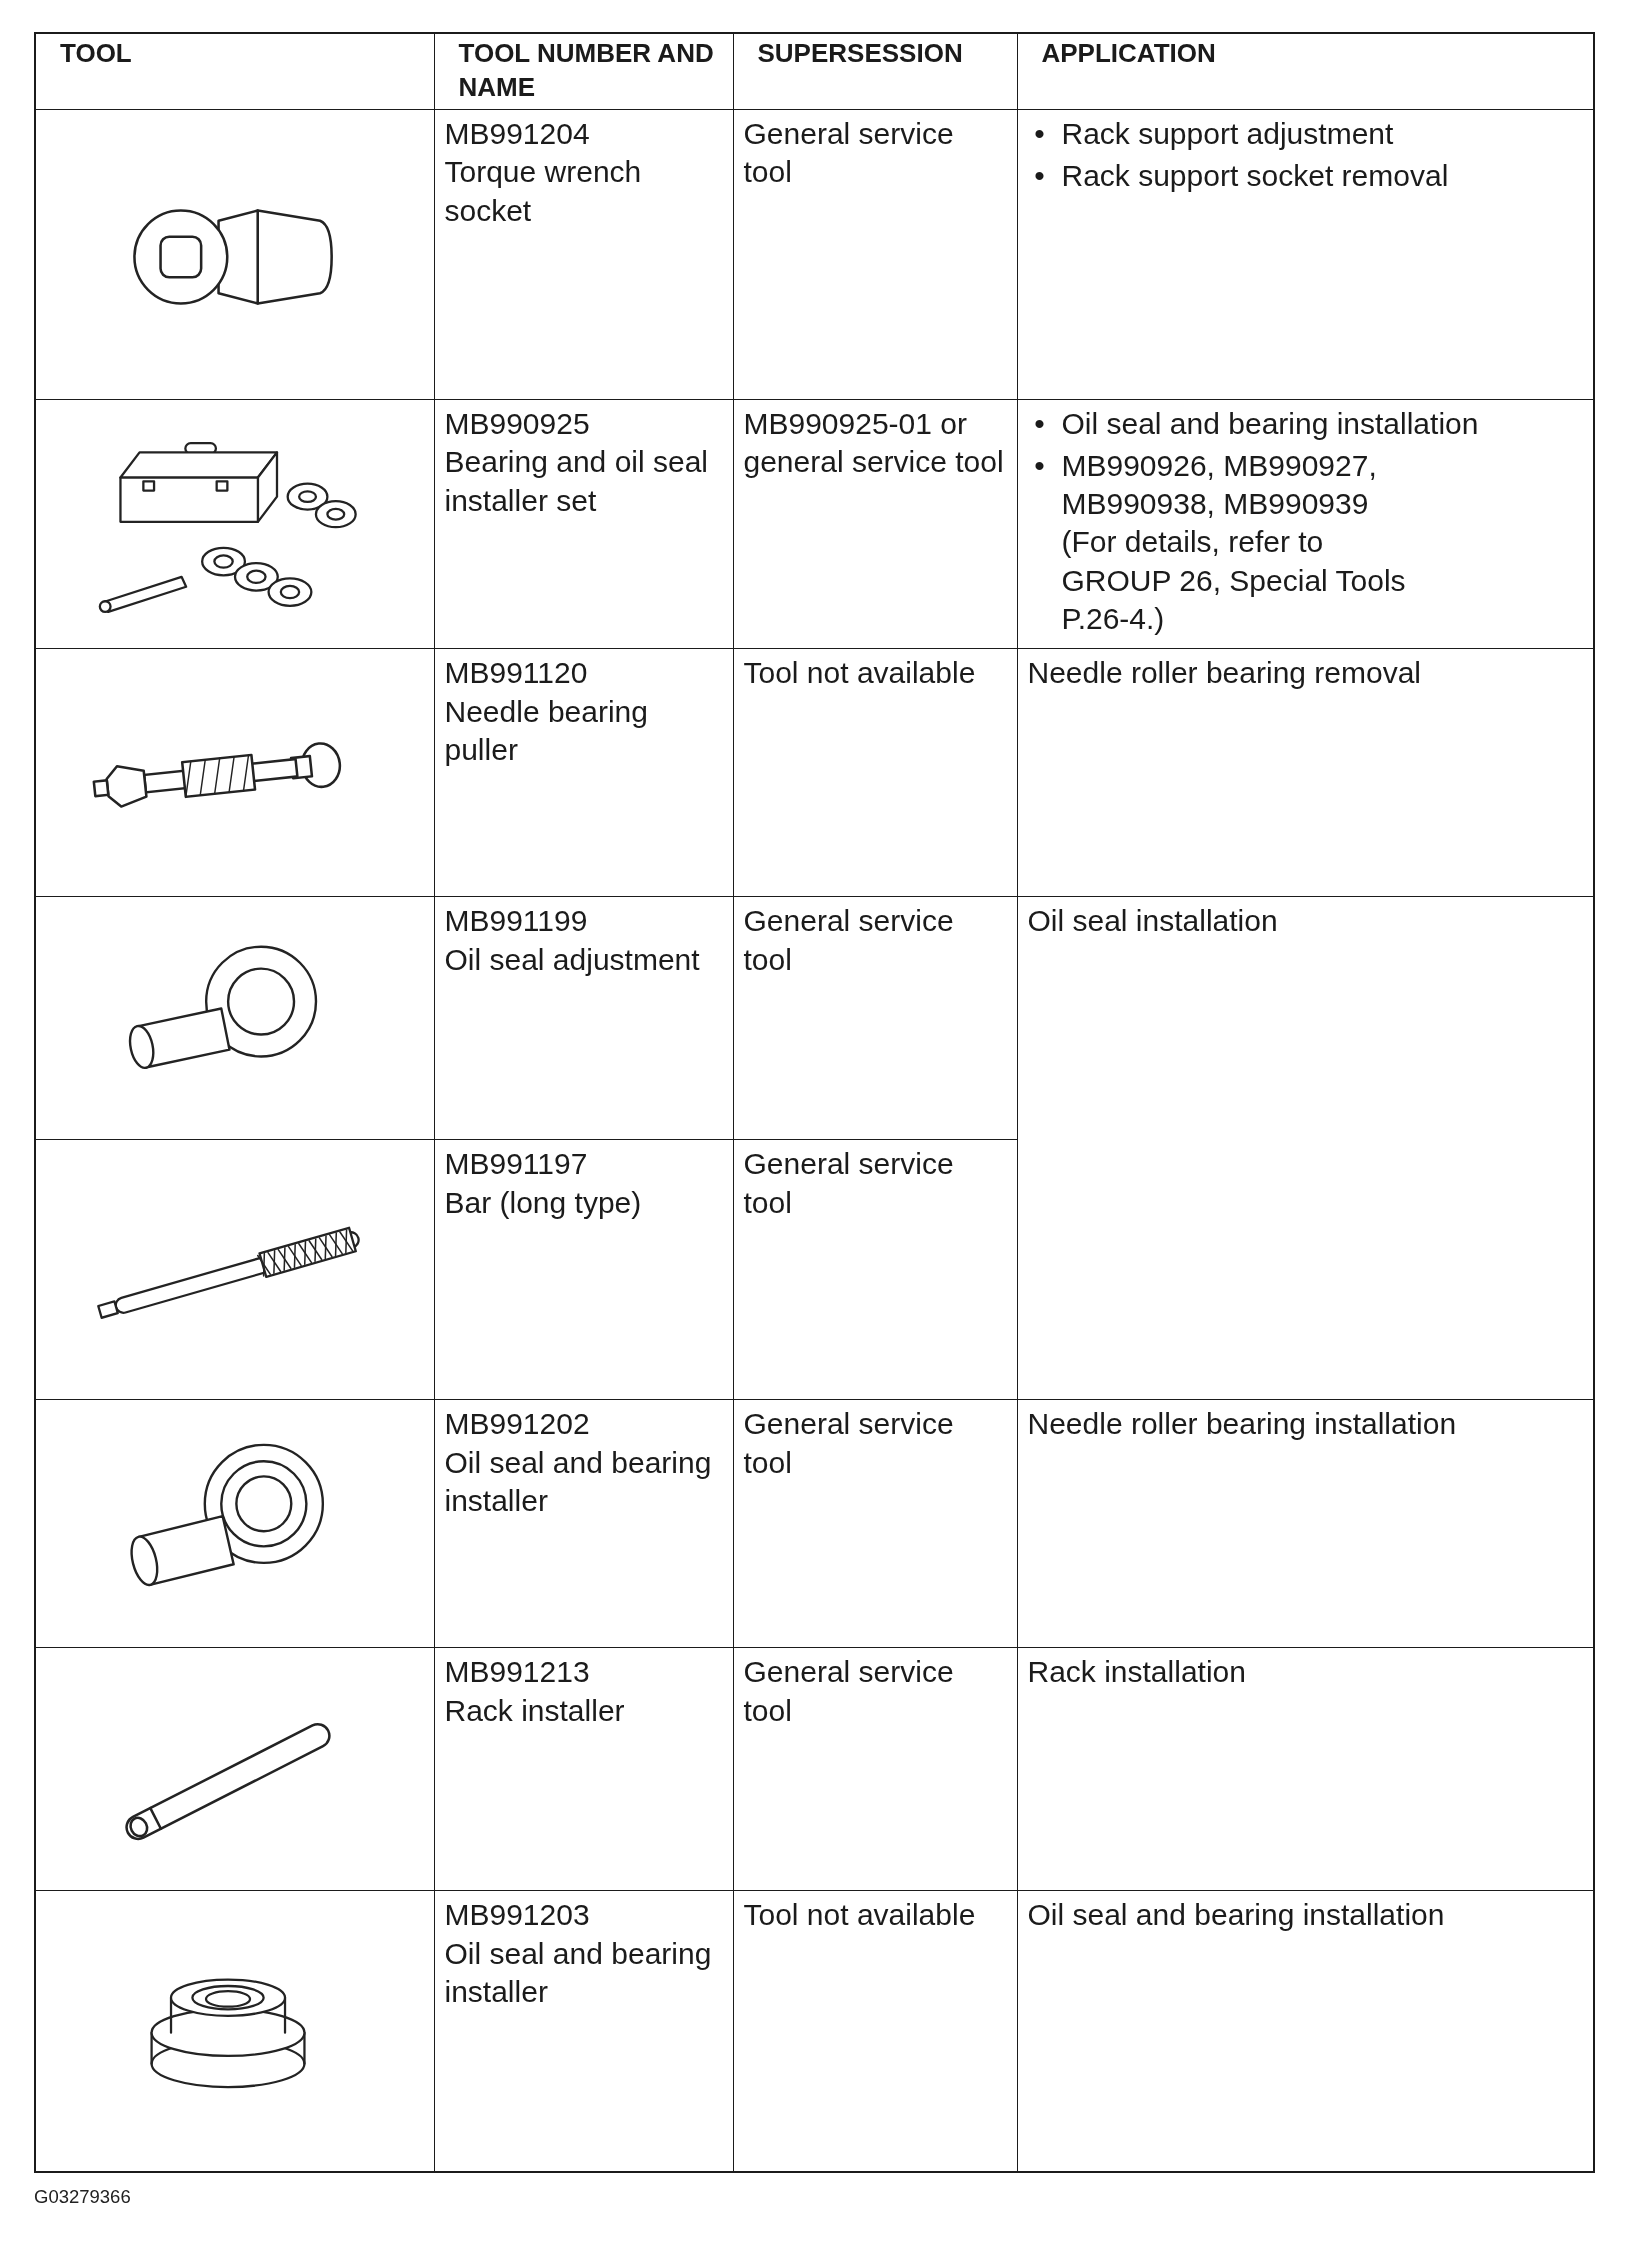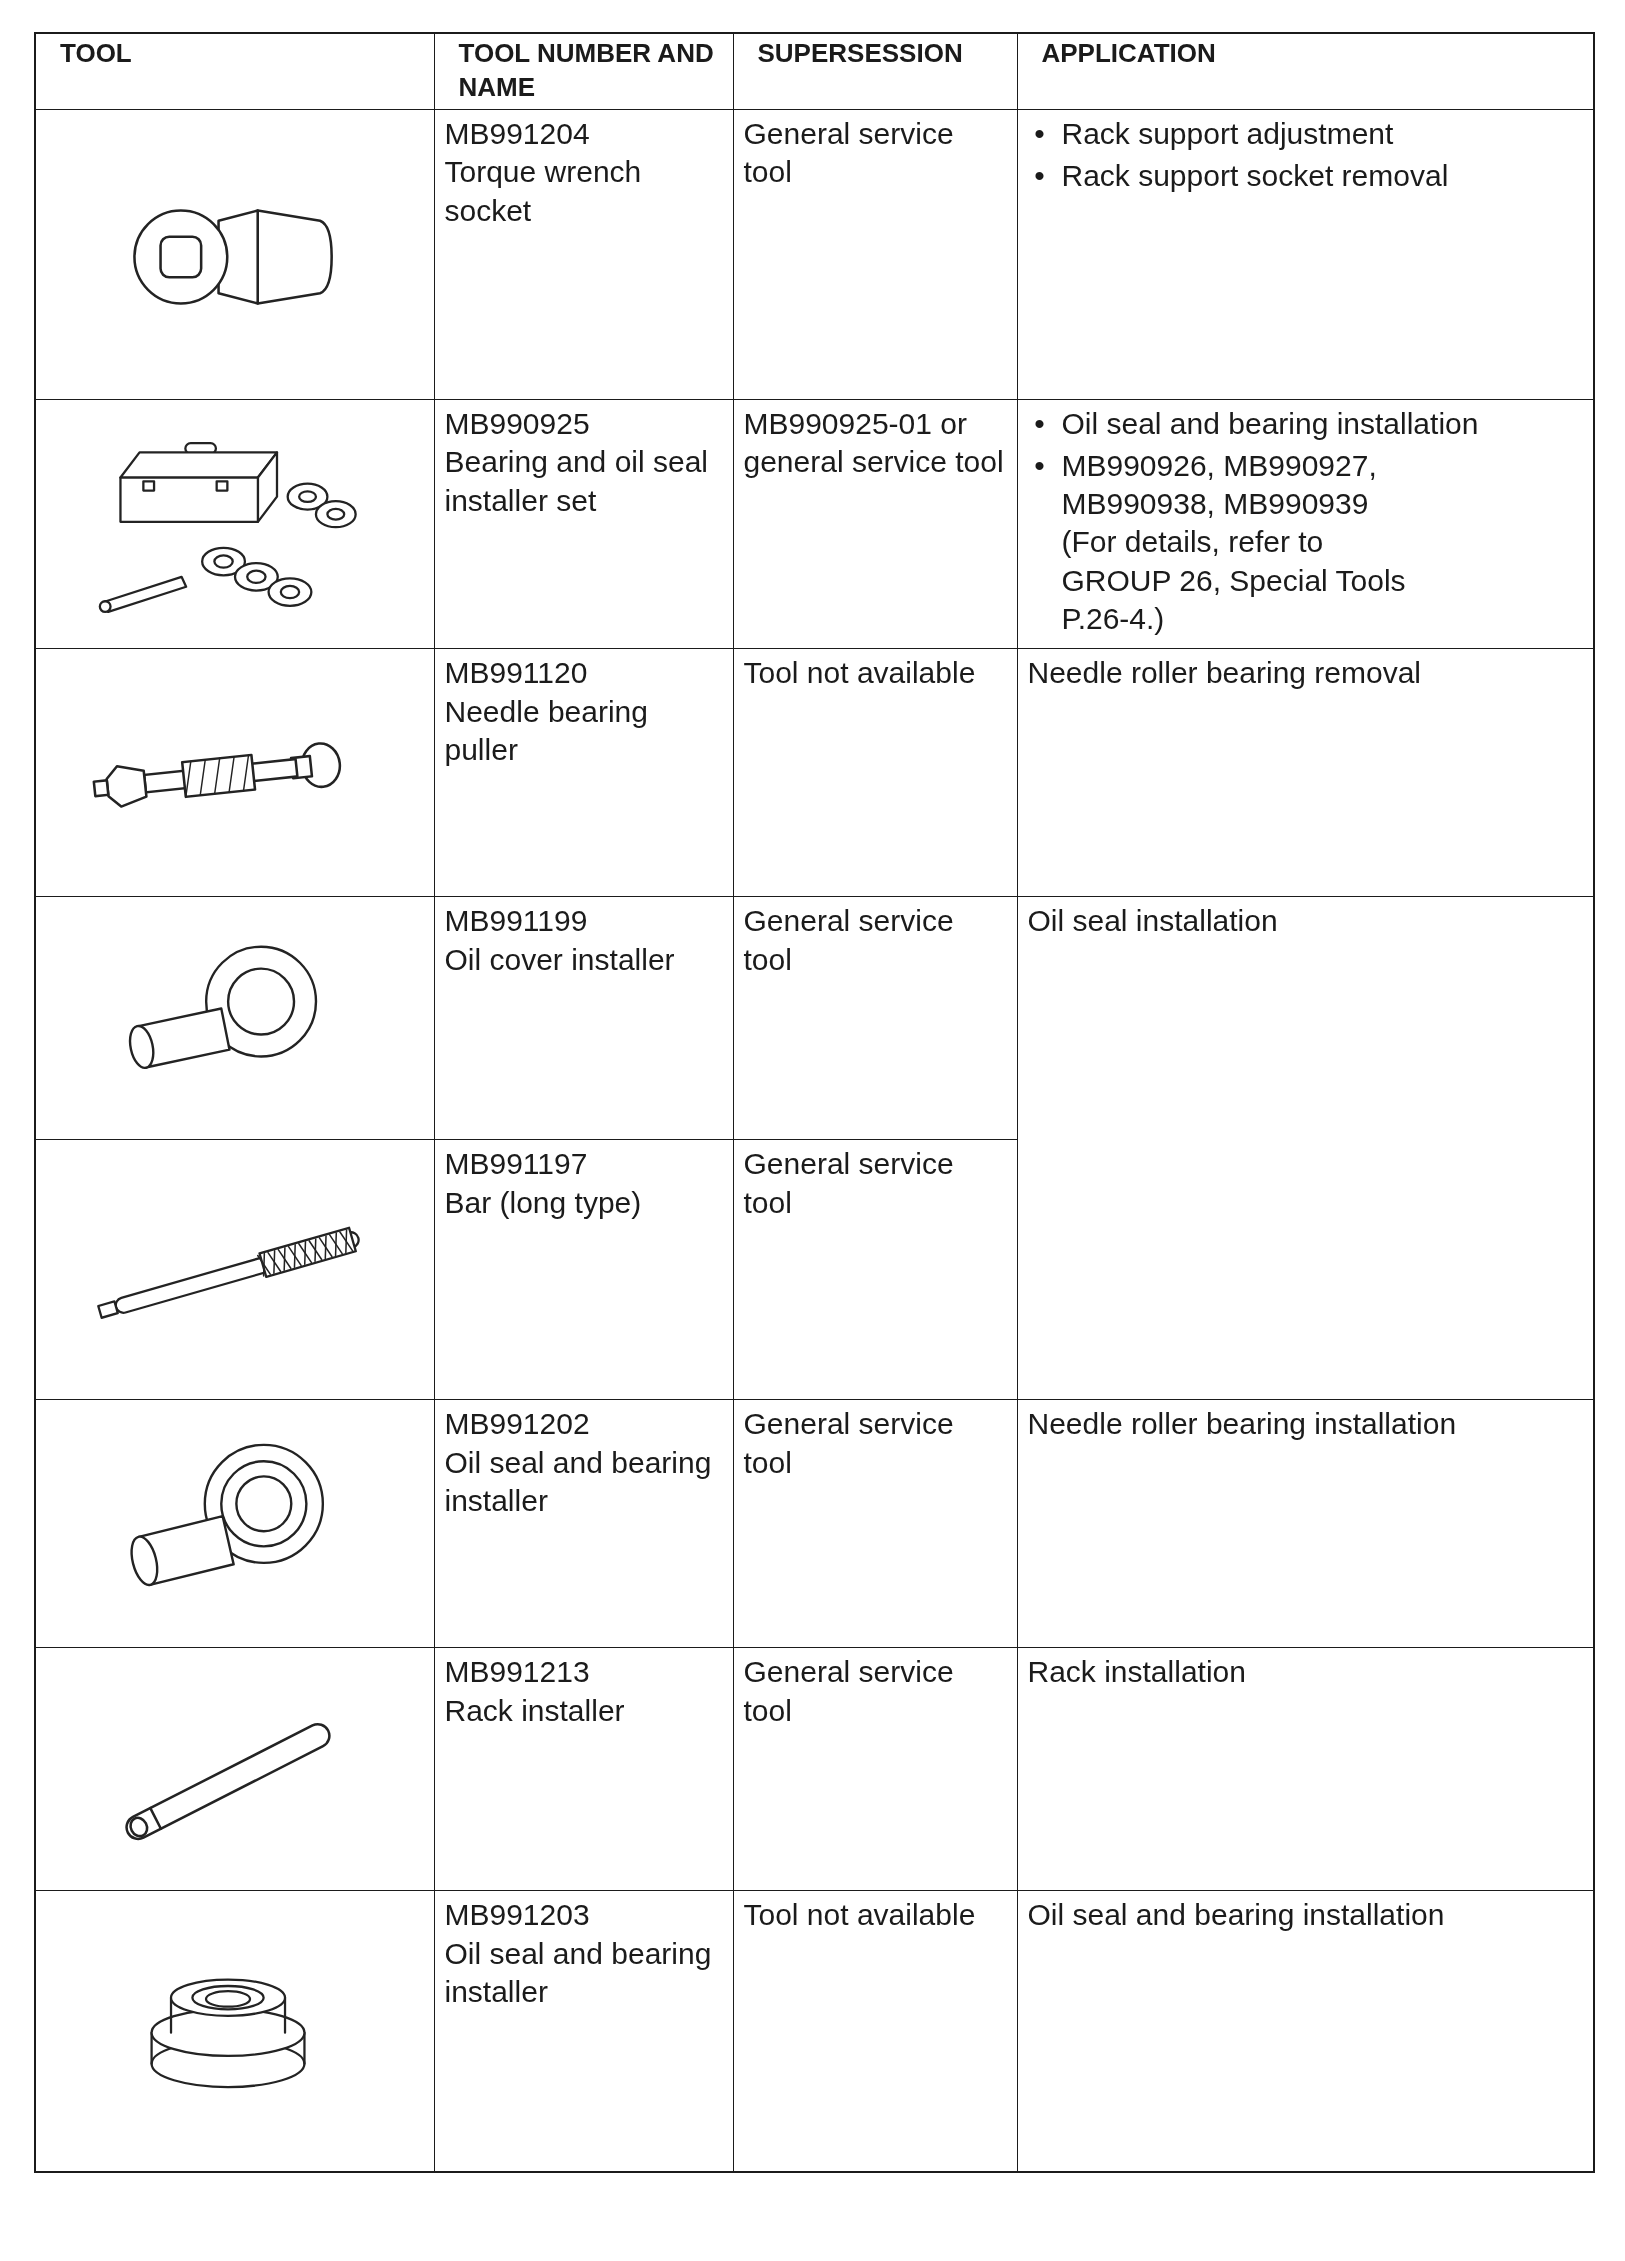--- a/index.html
+++ b/index.html
@@ -173,21 +173,21 @@
         <td class="tool-cell">
           <svg class="tool-art" width="302" viewBox="0 0 440 300" fill="#ffffff" stroke="#232323" stroke-width="3.5" stroke-linejoin="round" stroke-linecap="round">
             <circle cx="258" cy="132" r="80"></circle>
             <circle cx="258" cy="132" r="48"></circle>
             <path d="M78,168 L200,142 L212,202 L90,228 Z"></path>
             <ellipse cx="84" cy="198" rx="16" ry="31" transform="rotate(-12 84 198)"></ellipse>
           </svg>
         </td>
         <td>
           <div class="tool-number">MB991199</div>
-          <div class="tool-name">Oil cover installer</div>
+          <div class="tool-name">Oil seal adjustment</div>
         </td>
         <td>
           <div>General service tool</div>
         </td>
         <td rowspan="2">
           <div>Oil seal installation</div>
         </td>
       </tr>
 
       <tr class="r5">
@@ -275,14 +275,15 @@
           <div>Tool not available</div>
         </td>
         <td>
           <div>Oil seal and bearing installation</div>
         </td>
       </tr>
 
     </tbody>
   </table>
 
+  <div class="figure-code">G03279366</div>
 </div>
 
 
 </body></html>

